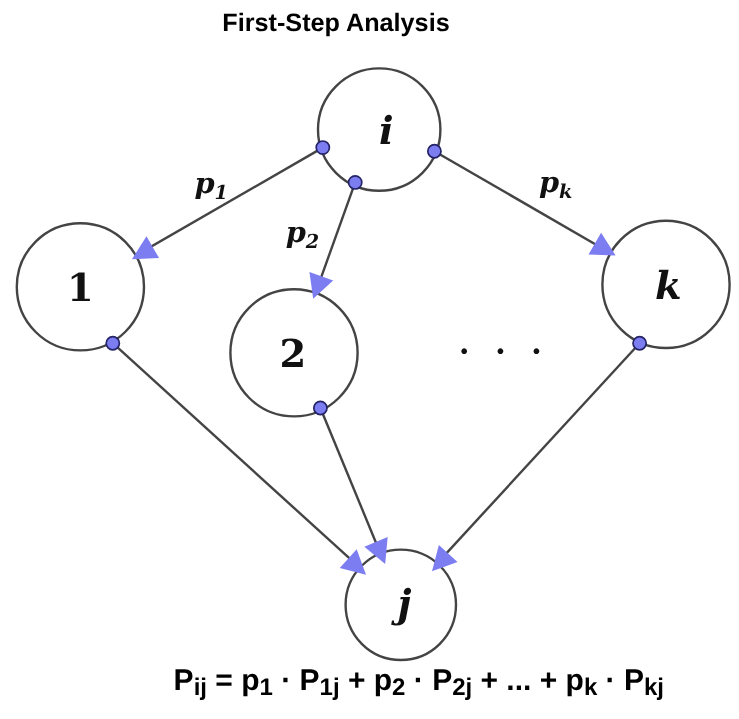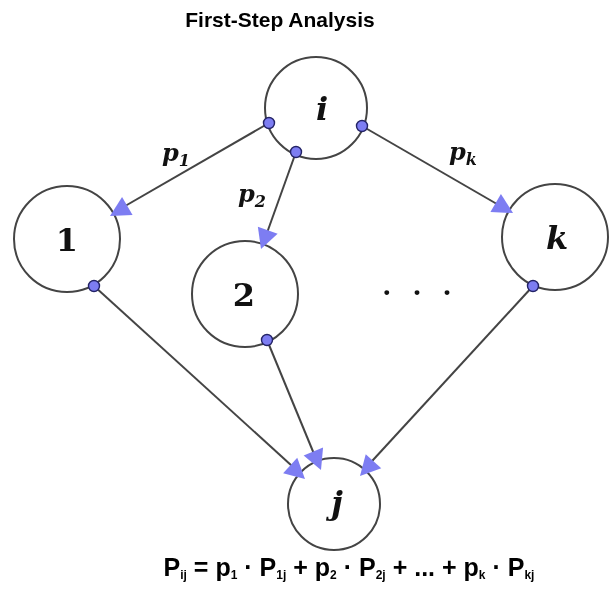--- a/index.html
+++ b/index.html
@@ -58,21 +58,21 @@
   .formula{
     position:absolute;
     top:553px;left:82px;width:534px;
     text-align:center;
     font-size:25px;
     font-weight:bold;
     color:var(--text);
     white-space:pre;
   }
   .formula sub{
-    font-size:12px;
+    font-size:20px;
     vertical-align:-0.22em;
     line-height:0;
   }
 </style>
 </head>
 <body>
 
 <div class="page">
 
   <div class="title">First-Step Analysis</div>

